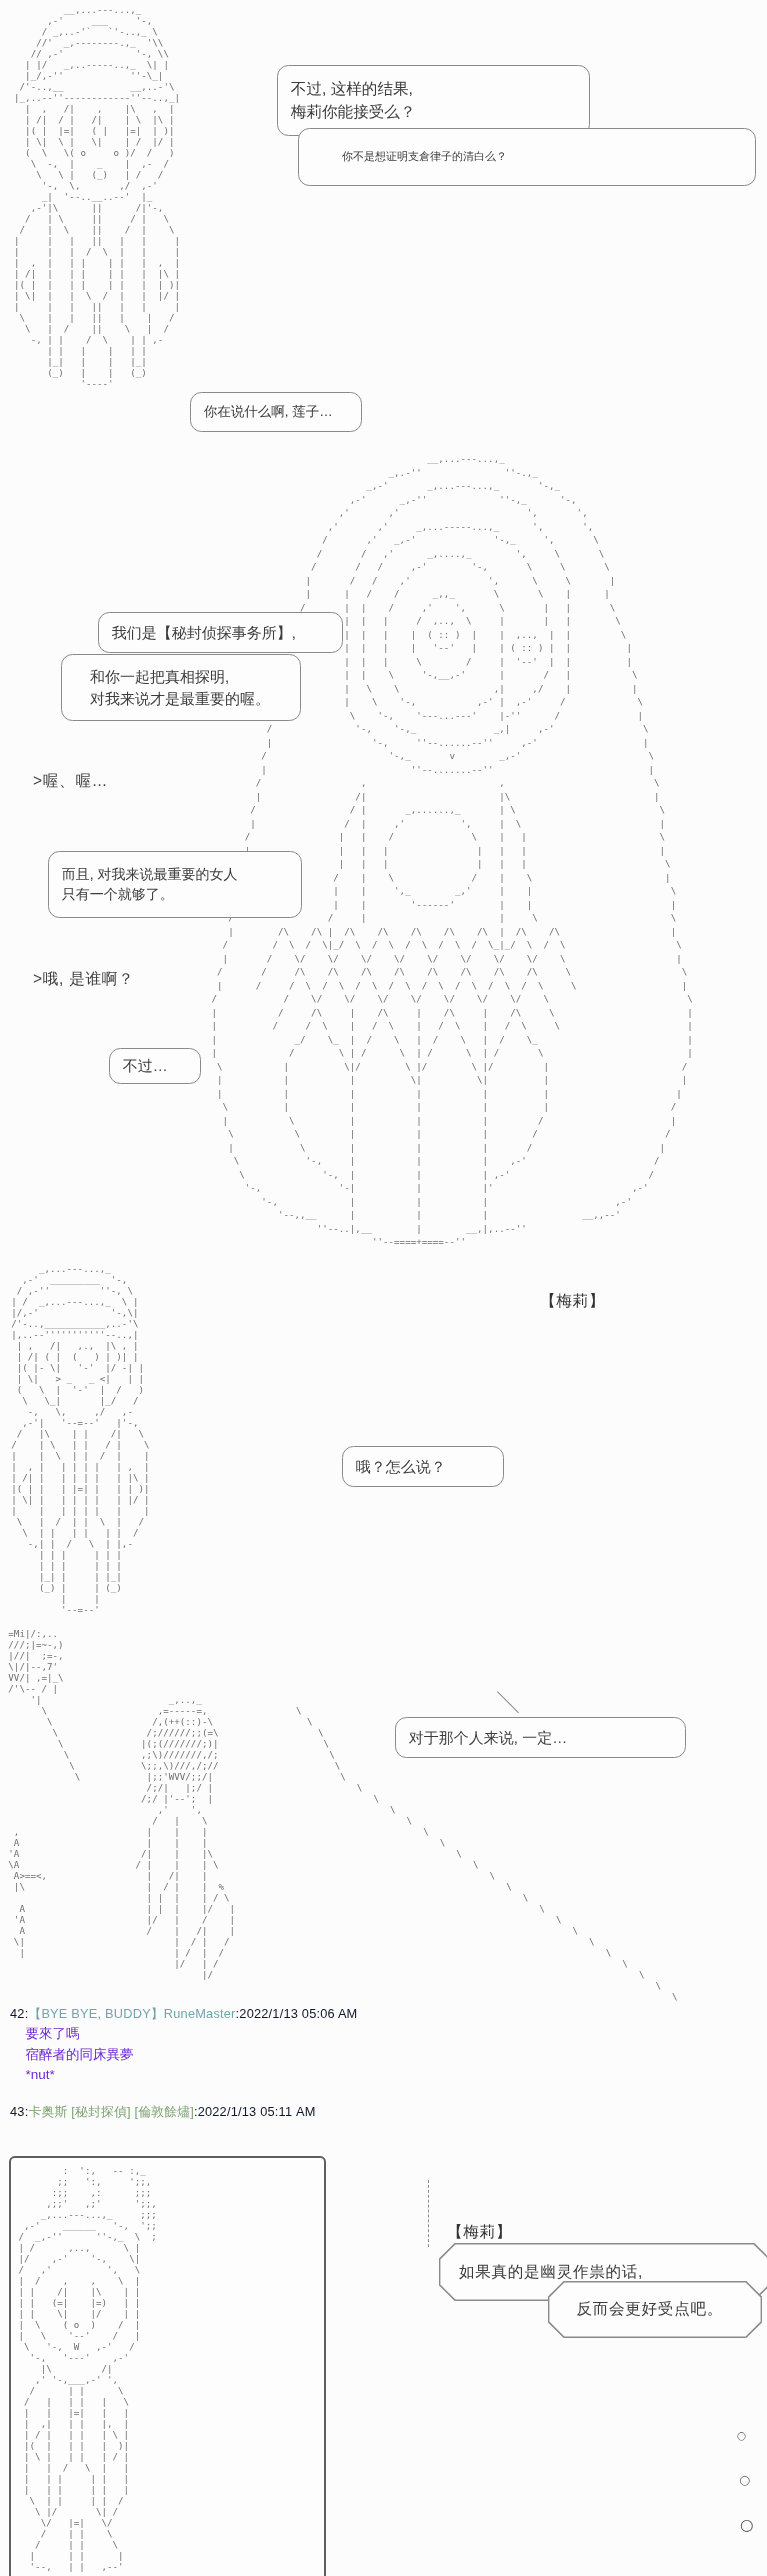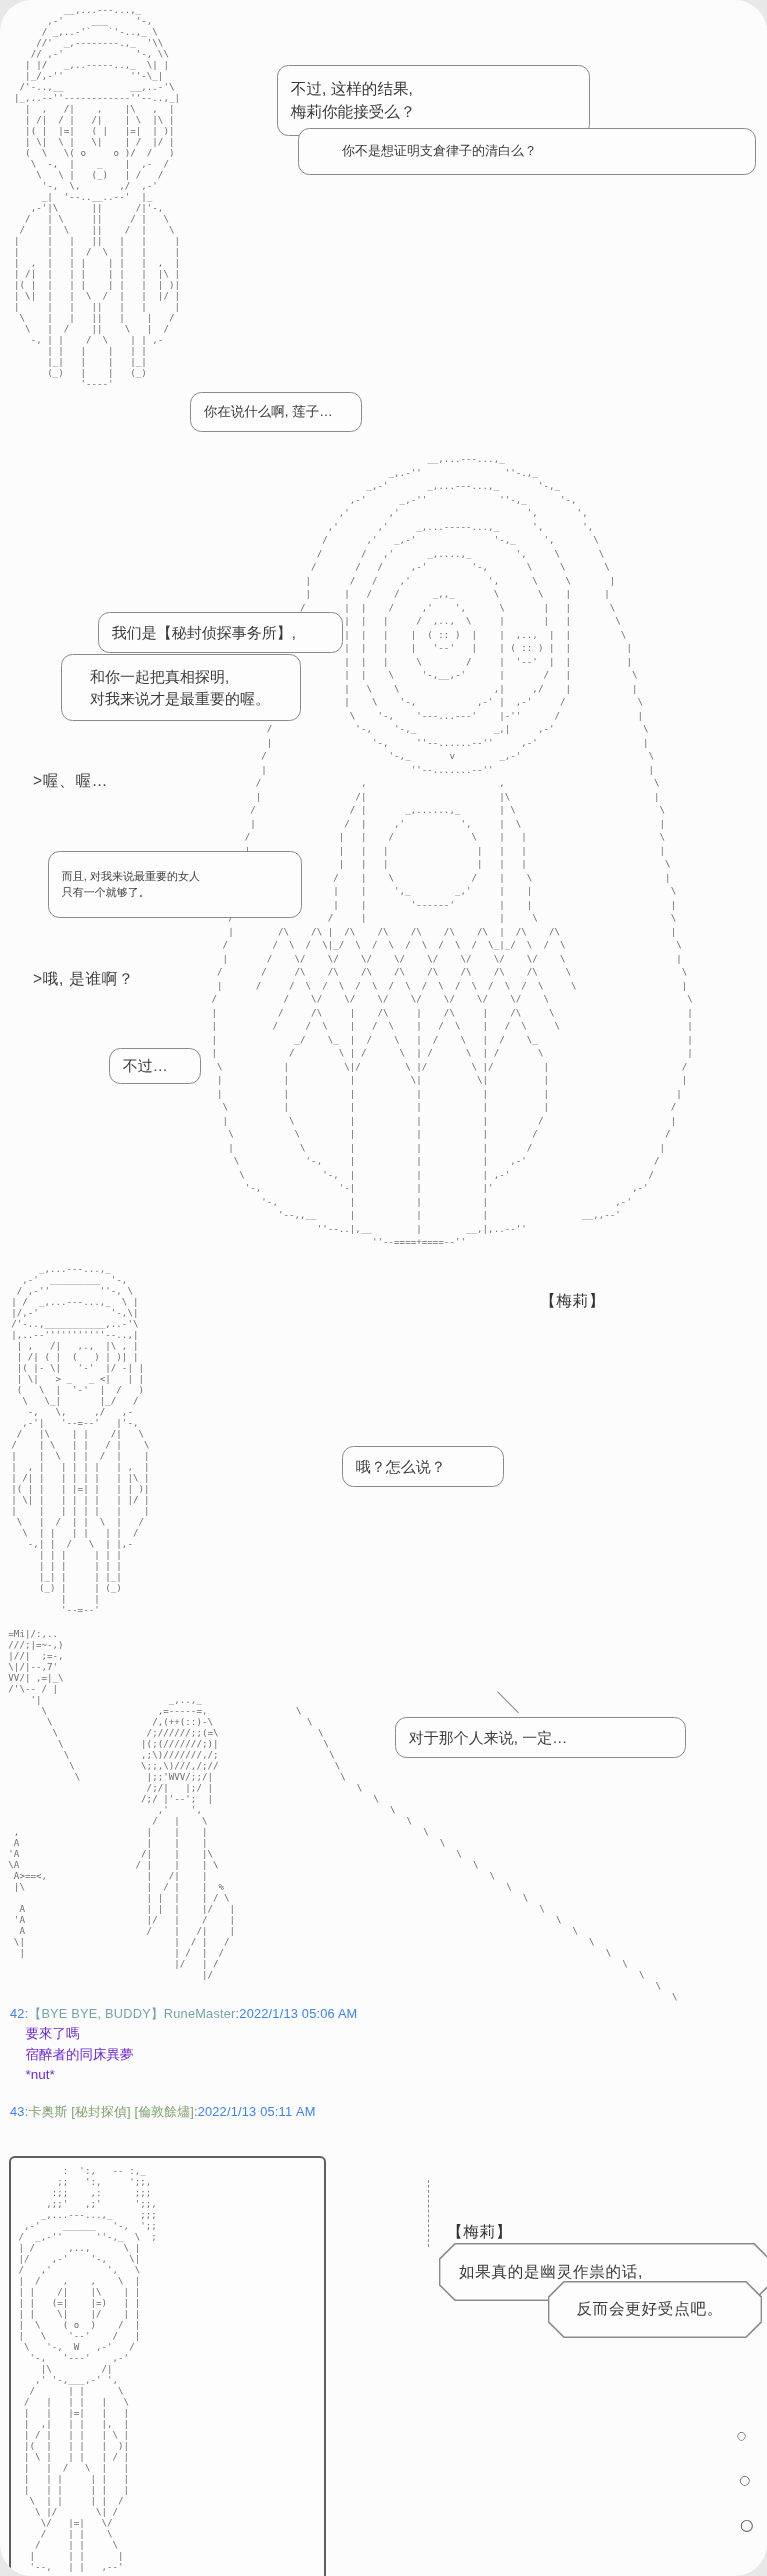--- a/index.html
+++ b/index.html
@@ -1,36 +1,36 @@
 <!DOCTYPE html>
 <html style="font-size:11.4px"><head>
 <meta charset="utf-8">
 <style>
   html,body{margin:0;padding:0;background:#e8e8e8;}
   .canvas{
     position:relative;width:767px;height:2576px;margin:0 auto;
     background:#fcfcfc;overflow:hidden;
-    font-family:"Liberation Sans",sans-serif;color:#3b3b3b;border-radius:32px;
+    font-family:"Liberation Sans",sans-serif;color:#3b3b3b;
   }
   .aa{
     position:absolute;margin:0;white-space:pre;
     font-family:"DejaVu Sans Mono",monospace;
     font-size:9.2px;line-height:11px;color:#6e6e6e;
   }
   .bubble{
     position:absolute;box-sizing:border-box;
     border:1.4px solid #8a8a8a;border-radius:11.4px;background:#fdfdfd;
     display:flex;flex-direction:column;justify-content:center;
     white-space:pre-line;line-height:1.42;color:#3b3b3b;
     padding:2.8px 12.8px;
   }
   .qt{position:absolute;font-size:15.6px;color:#3f3f3f;letter-spacing:0.7px;}
   .label{position:absolute;font-size:15.6px;color:#333;letter-spacing:0.7px;}
   .meta{position:absolute;font-size:12.8px;white-space:nowrap;letter-spacing:0.2px;}
-  .meta .num,.meta .sep,.meta .ts{color:#3b82f6;}
+  .meta .num,.meta .sep,.meta .ts{color:#0f172a;}
   .pbody{position:absolute;font-size:13.5px;line-height:20.6px;color:#6d28d9;white-space:pre-line;}
   .aa-box{
     position:absolute;left:8.5px;top:2156px;width:317px;height:455px;
     border:2.1px solid #5f5f5f;border-radius:5.7px;background:#fdfdfd;box-sizing:border-box;
   }
   .tail{position:absolute;width:1.4px;background:#8a8a8a;transform:rotate(-45deg);transform-origin:top left;}
   .dash-line{position:absolute;border-left:1.4px dashed #8c8c8c;}
   .oct{position:absolute;}
   .oct .o-bg{position:absolute;inset:0;background:#8a8a8a;
     clip-path:polygon(15.6px 0,calc(100% - 15.6px) 0,100% 15.6px,100% calc(100% - 15.6px),calc(100% - 15.6px) 100%,15.6px 100%,0 calc(100% - 15.6px),0 15.6px);}
@@ -76,21 +76,21 @@
    \   |  /    ||    \   |  /
     -, | |    /  \    | | ,-
        | |   |    |   | |
        |_|   |    |   |_|
        (_)   |    |   (_)
              '----'</pre>
 
   <div class="bubble" style="left:277px;top:65px;width:313px;height:71px;font-size:15.6px;">不过, 这样的结果,
 梅莉你能接受么？</div>
 
-  <div class="bubble" style="left:298px;top:128px;width:458px;height:47px;font-size:13px;padding-left:43px;">你不是想证明支倉律子的清白么？</div>
+  <div class="bubble" style="left:298px;top:128px;width:458px;height:58px;font-size:11px;padding-left:43px;">你不是想证明支倉律子的清白么？</div>
 
   <div class="bubble" style="left:190px;top:392px;width:172px;height:40px;font-size:13.5px;">你在说什么啊, 莲子…</div>
 
   <pre class="aa" style="left:206px;top:452px;line-height:13.5px;">                                        __,...---...,_
                                  _,.-''               ''-.,_
                              _,-'       _,...---...,_       '-,_
                           ,-'      _,-''             ''-,_      '-,
                         ,'       ,'                       ',       ',
                       ,'       ,'     _,...-----...,_      ',       ',
                      /       ,'   _,-'              '-,_     ',       \
@@ -148,21 +148,21 @@
                               ''--====+====--''
 </pre>
 
   <div class="bubble" style="left:98px;top:612px;width:245px;height:41px;font-size:15px;">我们是【秘封侦探事务所】,</div>
 
   <div class="bubble" style="left:61px;top:654px;width:240px;height:67px;font-size:15px;padding-left:28px;">和你一起把真相探明,
 对我来说才是最重要的喔。</div>
 
   <div class="qt" style="left:33px;top:771px;">&gt;喔、喔…</div>
 
-  <div class="bubble" style="left:48px;top:851px;width:254px;height:67px;font-size:11px;">而且, 对我来说最重要的女人
+  <div class="bubble" style="left:48px;top:851px;width:254px;height:67px;font-size:14px;">而且, 对我来说最重要的女人
 只有一个就够了。</div>
 
   <div class="qt" style="left:33px;top:969px;">&gt;哦, 是谁啊？</div>
 
   <div class="bubble" style="left:109px;top:1048px;width:92px;height:36px;font-size:15px;">不过…</div>
 
   <pre class="aa" style="left:5.7px;top:1263px;">      _,...---...,_
    ,-'  _________  '-,
   / ,-''         ''-, \
  | /  _,...---...,_  \ |

